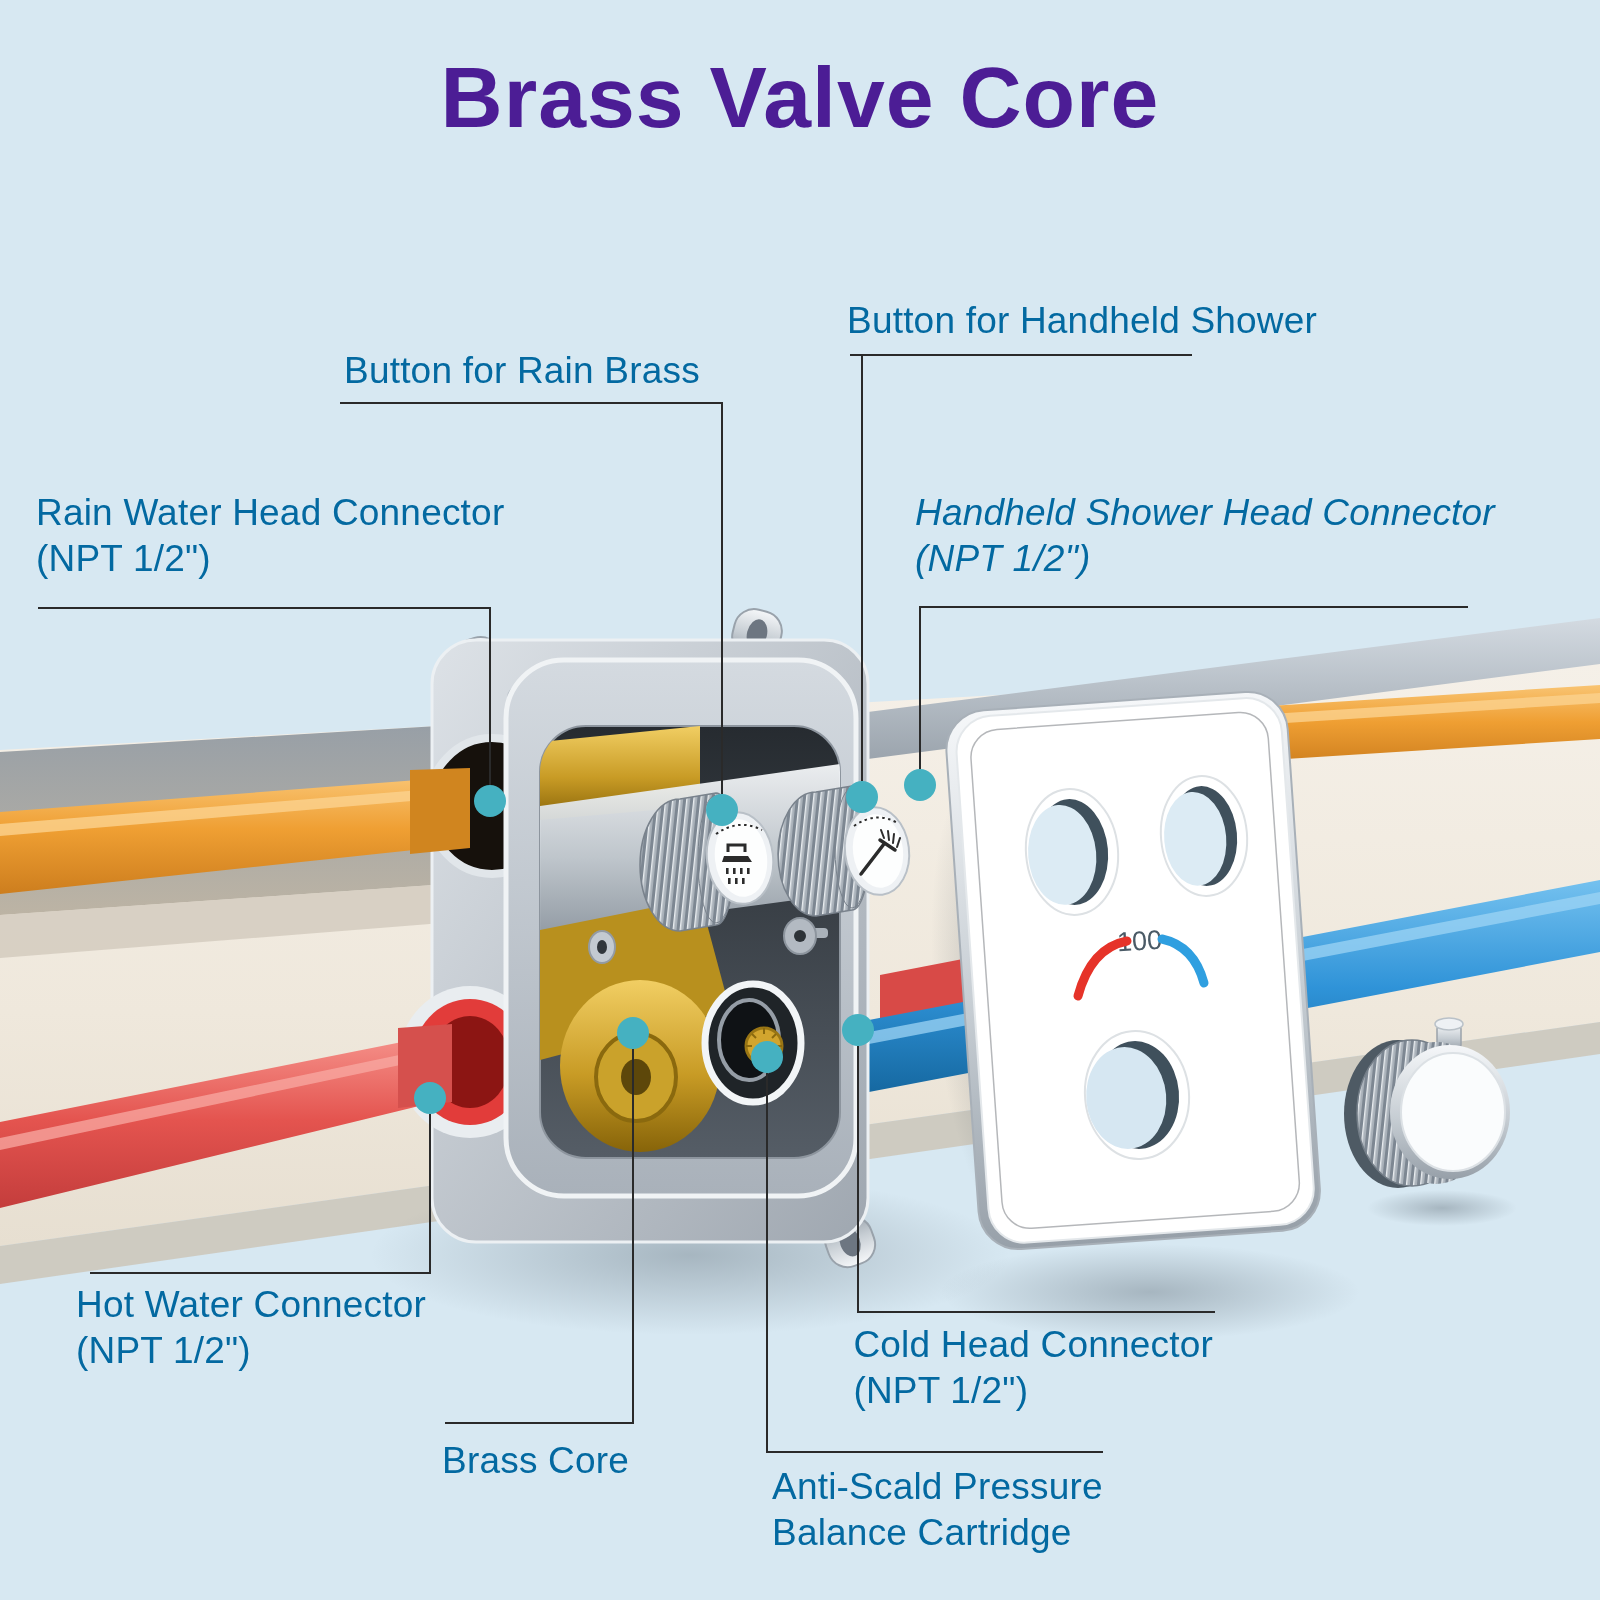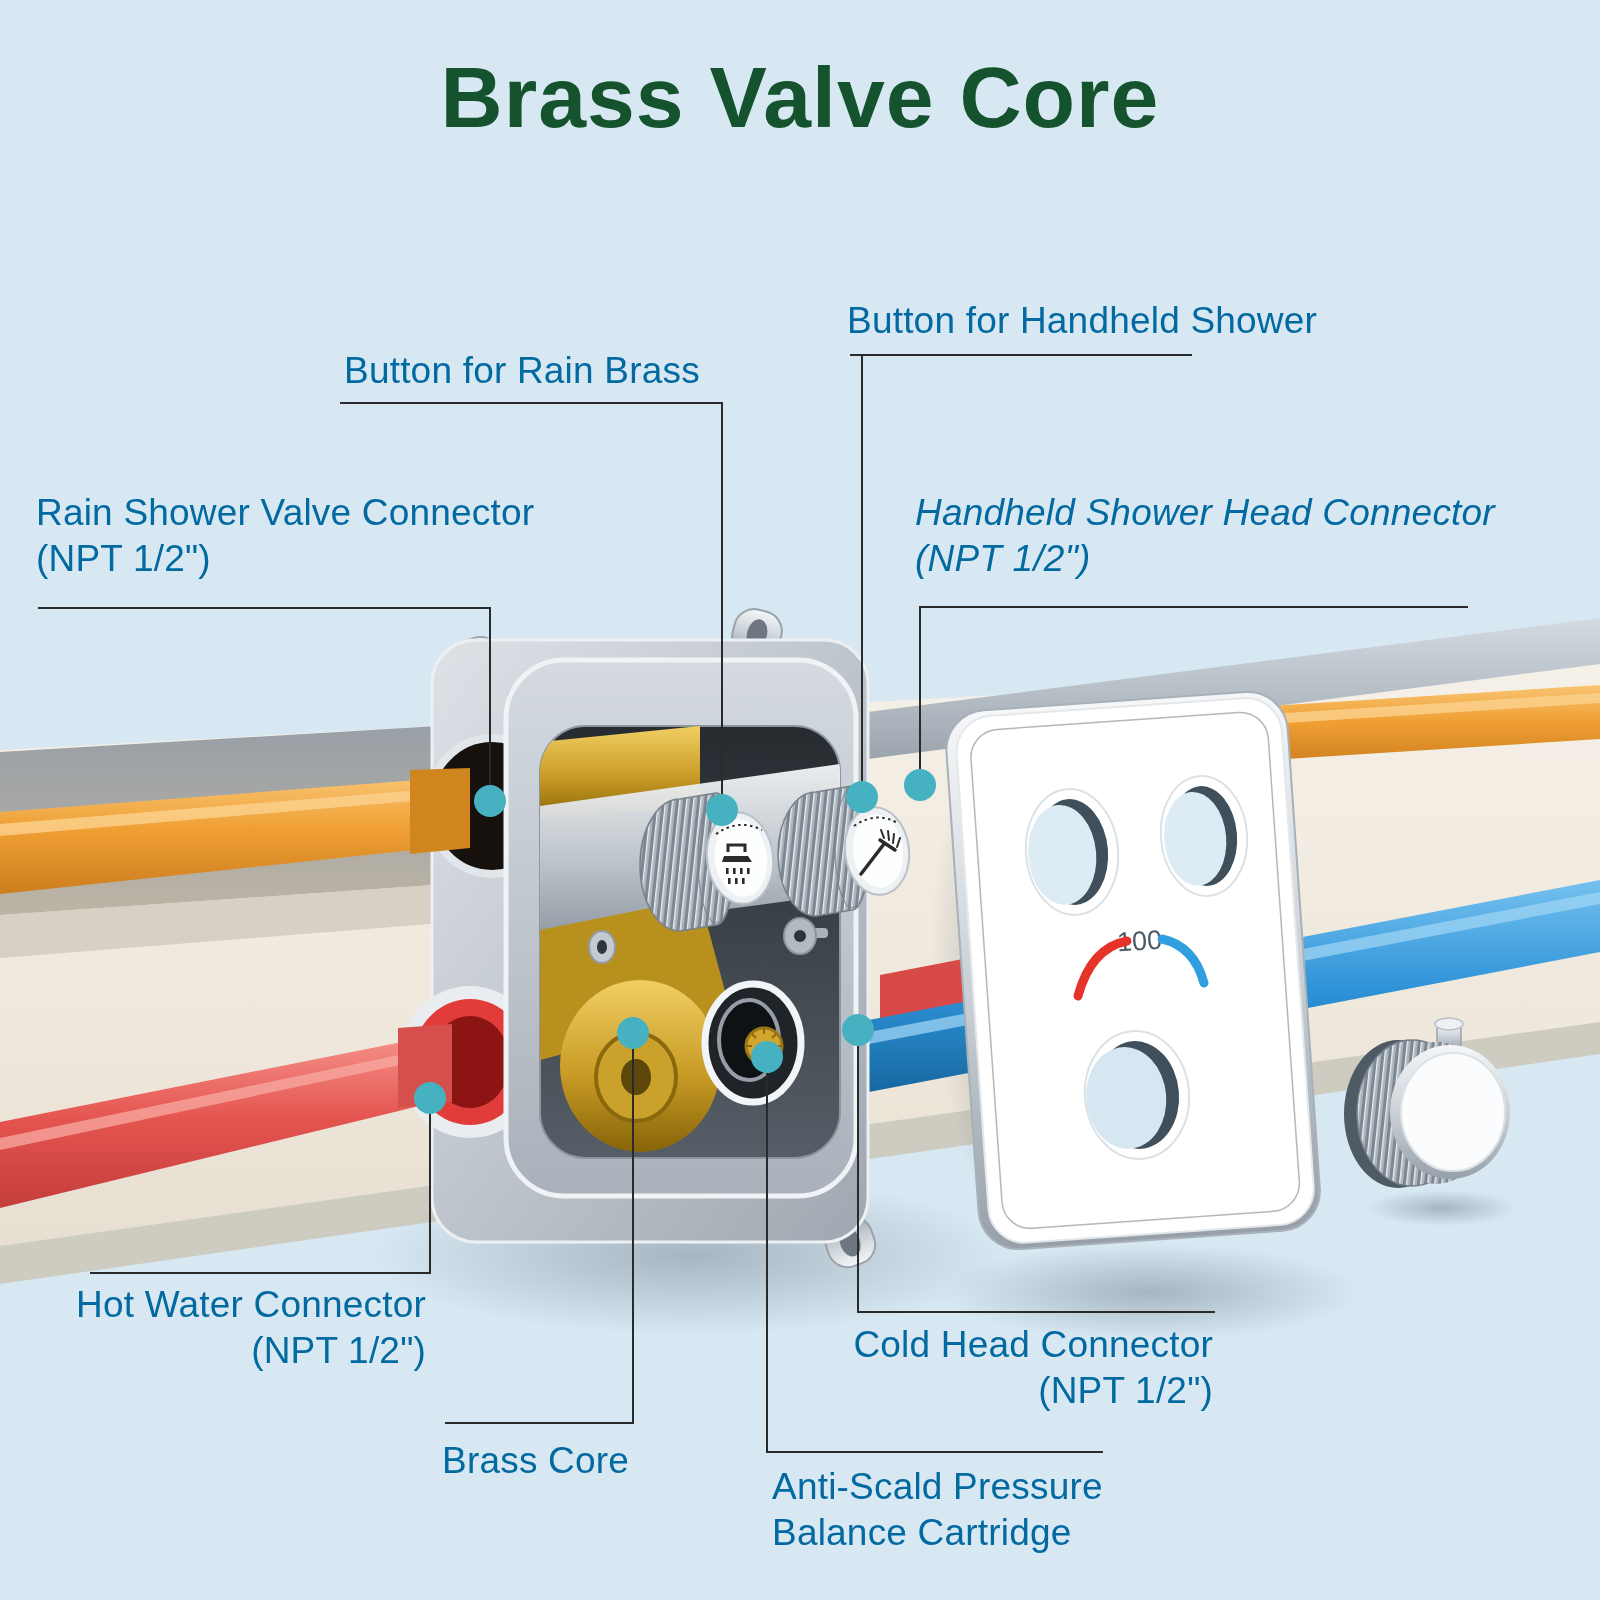--- a/index.html
+++ b/index.html
@@ -1,23 +1,23 @@
 <!DOCTYPE html>
 <html><head>
 <meta charset="utf-8">
 <style>
   html,body{margin:0;padding:0;background:#d7e8f2;}
   .stage{position:relative;width:1600px;height:1600px;overflow:hidden;
          font-family:"Liberation Sans",sans-serif;background:#d7e8f2;}
   .scene{position:absolute;left:0;top:0;}
   .title{position:absolute;left:0;top:48px;width:100%;text-align:center;
-         font-size:86px;font-weight:800;letter-spacing:1px;color:#14532d;}
+         font-size:86px;font-weight:800;letter-spacing:1px;color:#4c1d95;}
   .lbl{position:absolute;font-size:37px;line-height:46px;color:#0369a1;
        letter-spacing:.2px;white-space:nowrap;}
-  .lbl.right{text-align:right;}
+  .lbl.right{text-align:left;}
   .lbl div{white-space:nowrap;}
 </style>
 </head>
 <body>
 
 <div class="stage">
 
 <svg class="scene" width="1600" height="1600" viewBox="0 0 1600 1600">
   <defs>
     <linearGradient id="wallG" x1="0" y1="0" x2="0" y2="1">
@@ -292,21 +292,21 @@
 
 <div class="lbl" style="left:344px;top:348px;">
   <span>Button for Rain Brass</span>
 </div>
 
 <div class="lbl" style="left:847px;top:298px;">
   <span>Button for Handheld Shower</span>
 </div>
 
 <div class="lbl" style="left:36px;top:490px;">
-  <div>Rain Shower Valve Connector</div>
+  <div>Rain Water Head Connector</div>
   <div>(NPT 1/2")</div>
 </div>
 
 <div class="lbl" style="left:915px;top:490px;font-style:italic;">
   <div>Handheld Shower Head Connector</div>
   <div>(NPT 1/2")</div>
 </div>
 
 <div class="lbl right" style="right:1174px;top:1282px;">
   <div>Hot Water Connector</div>

